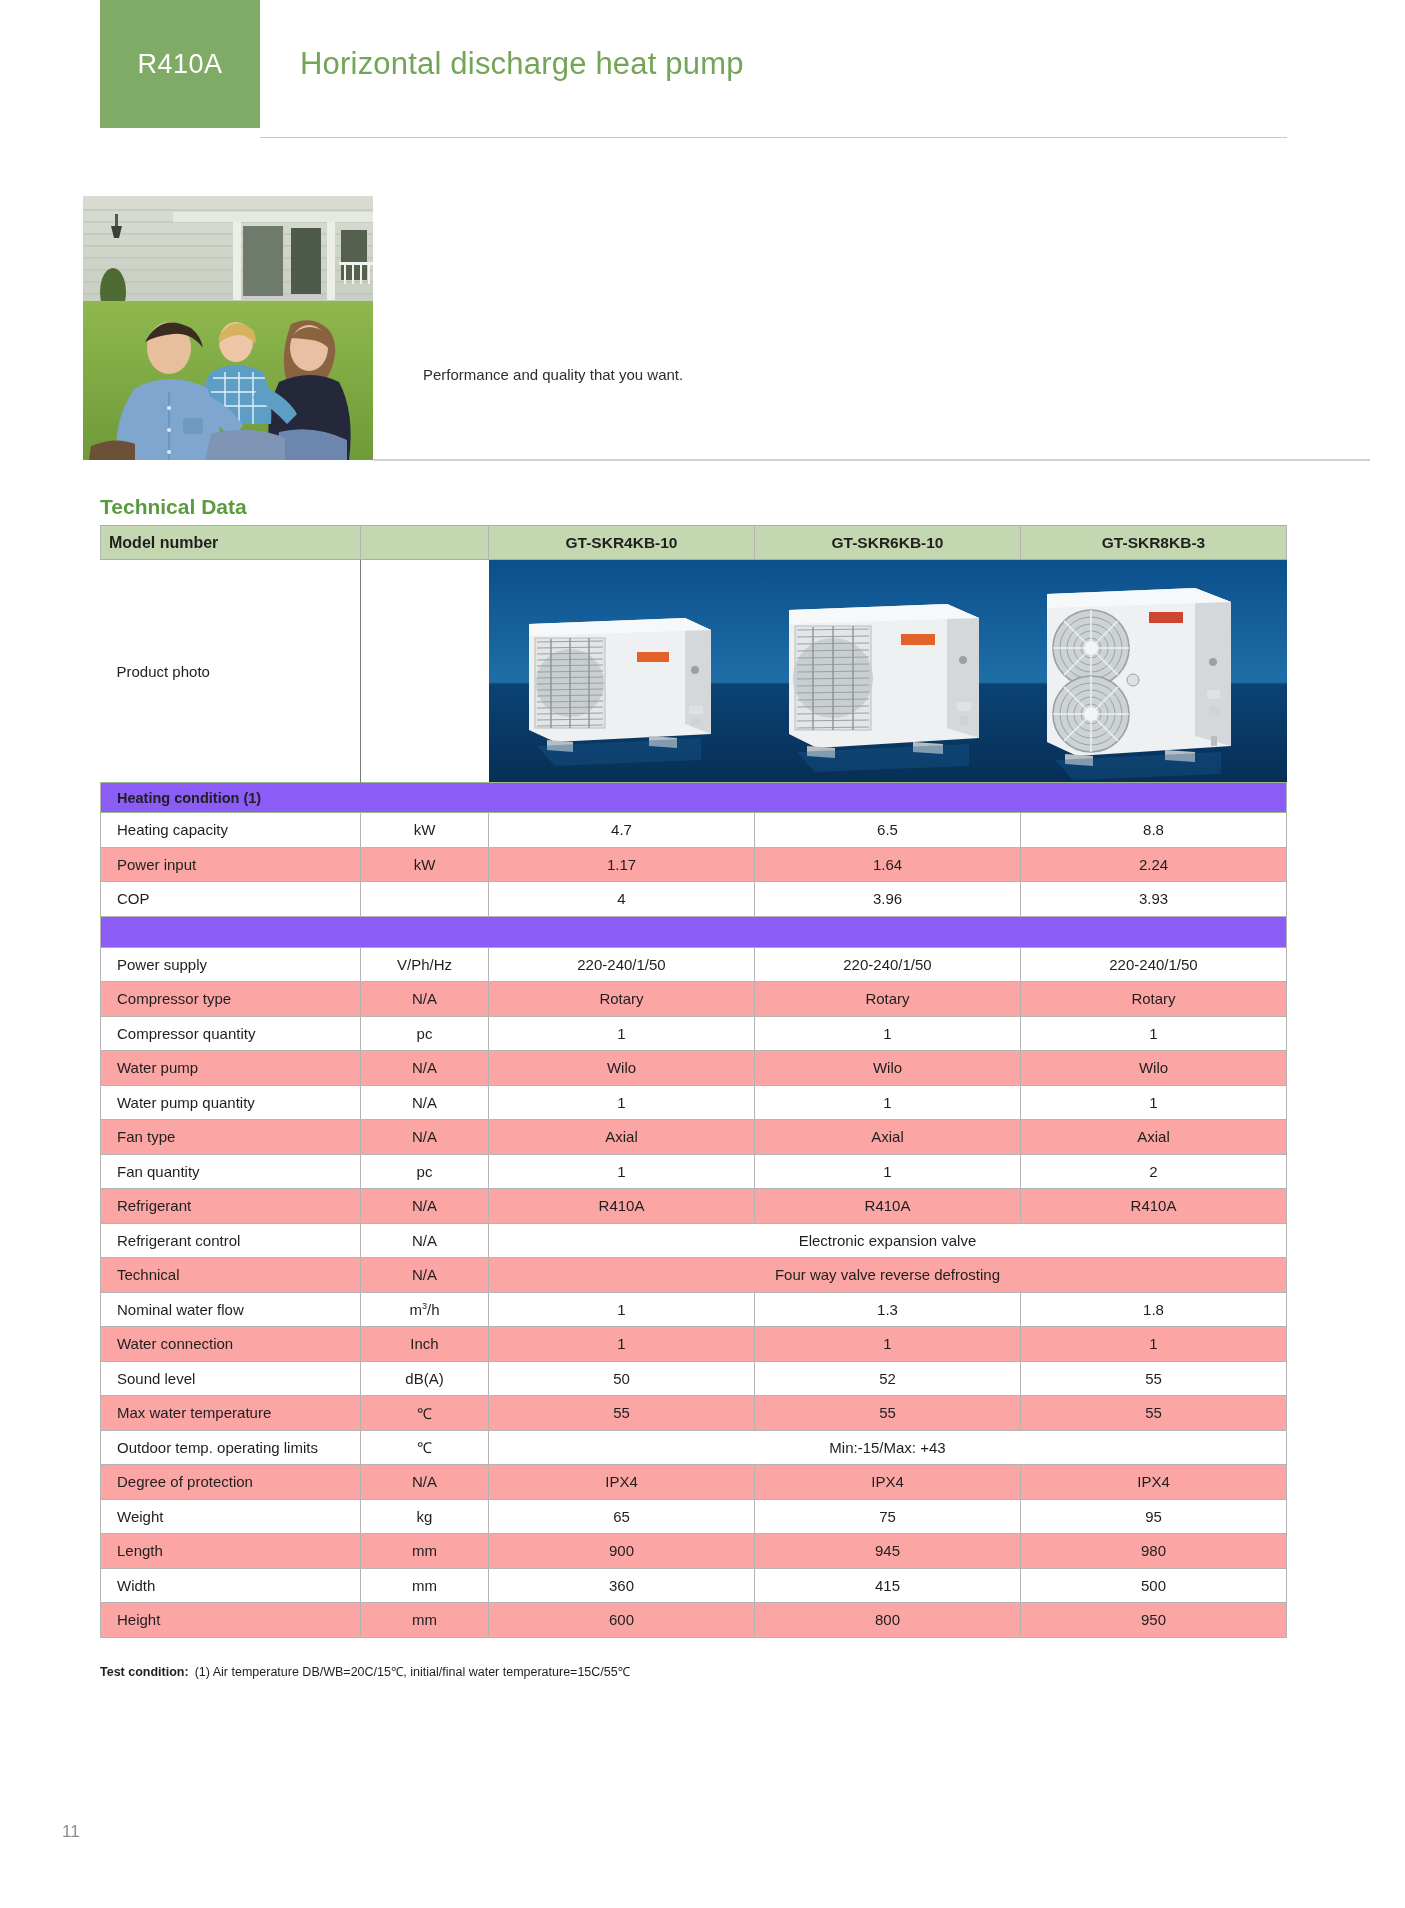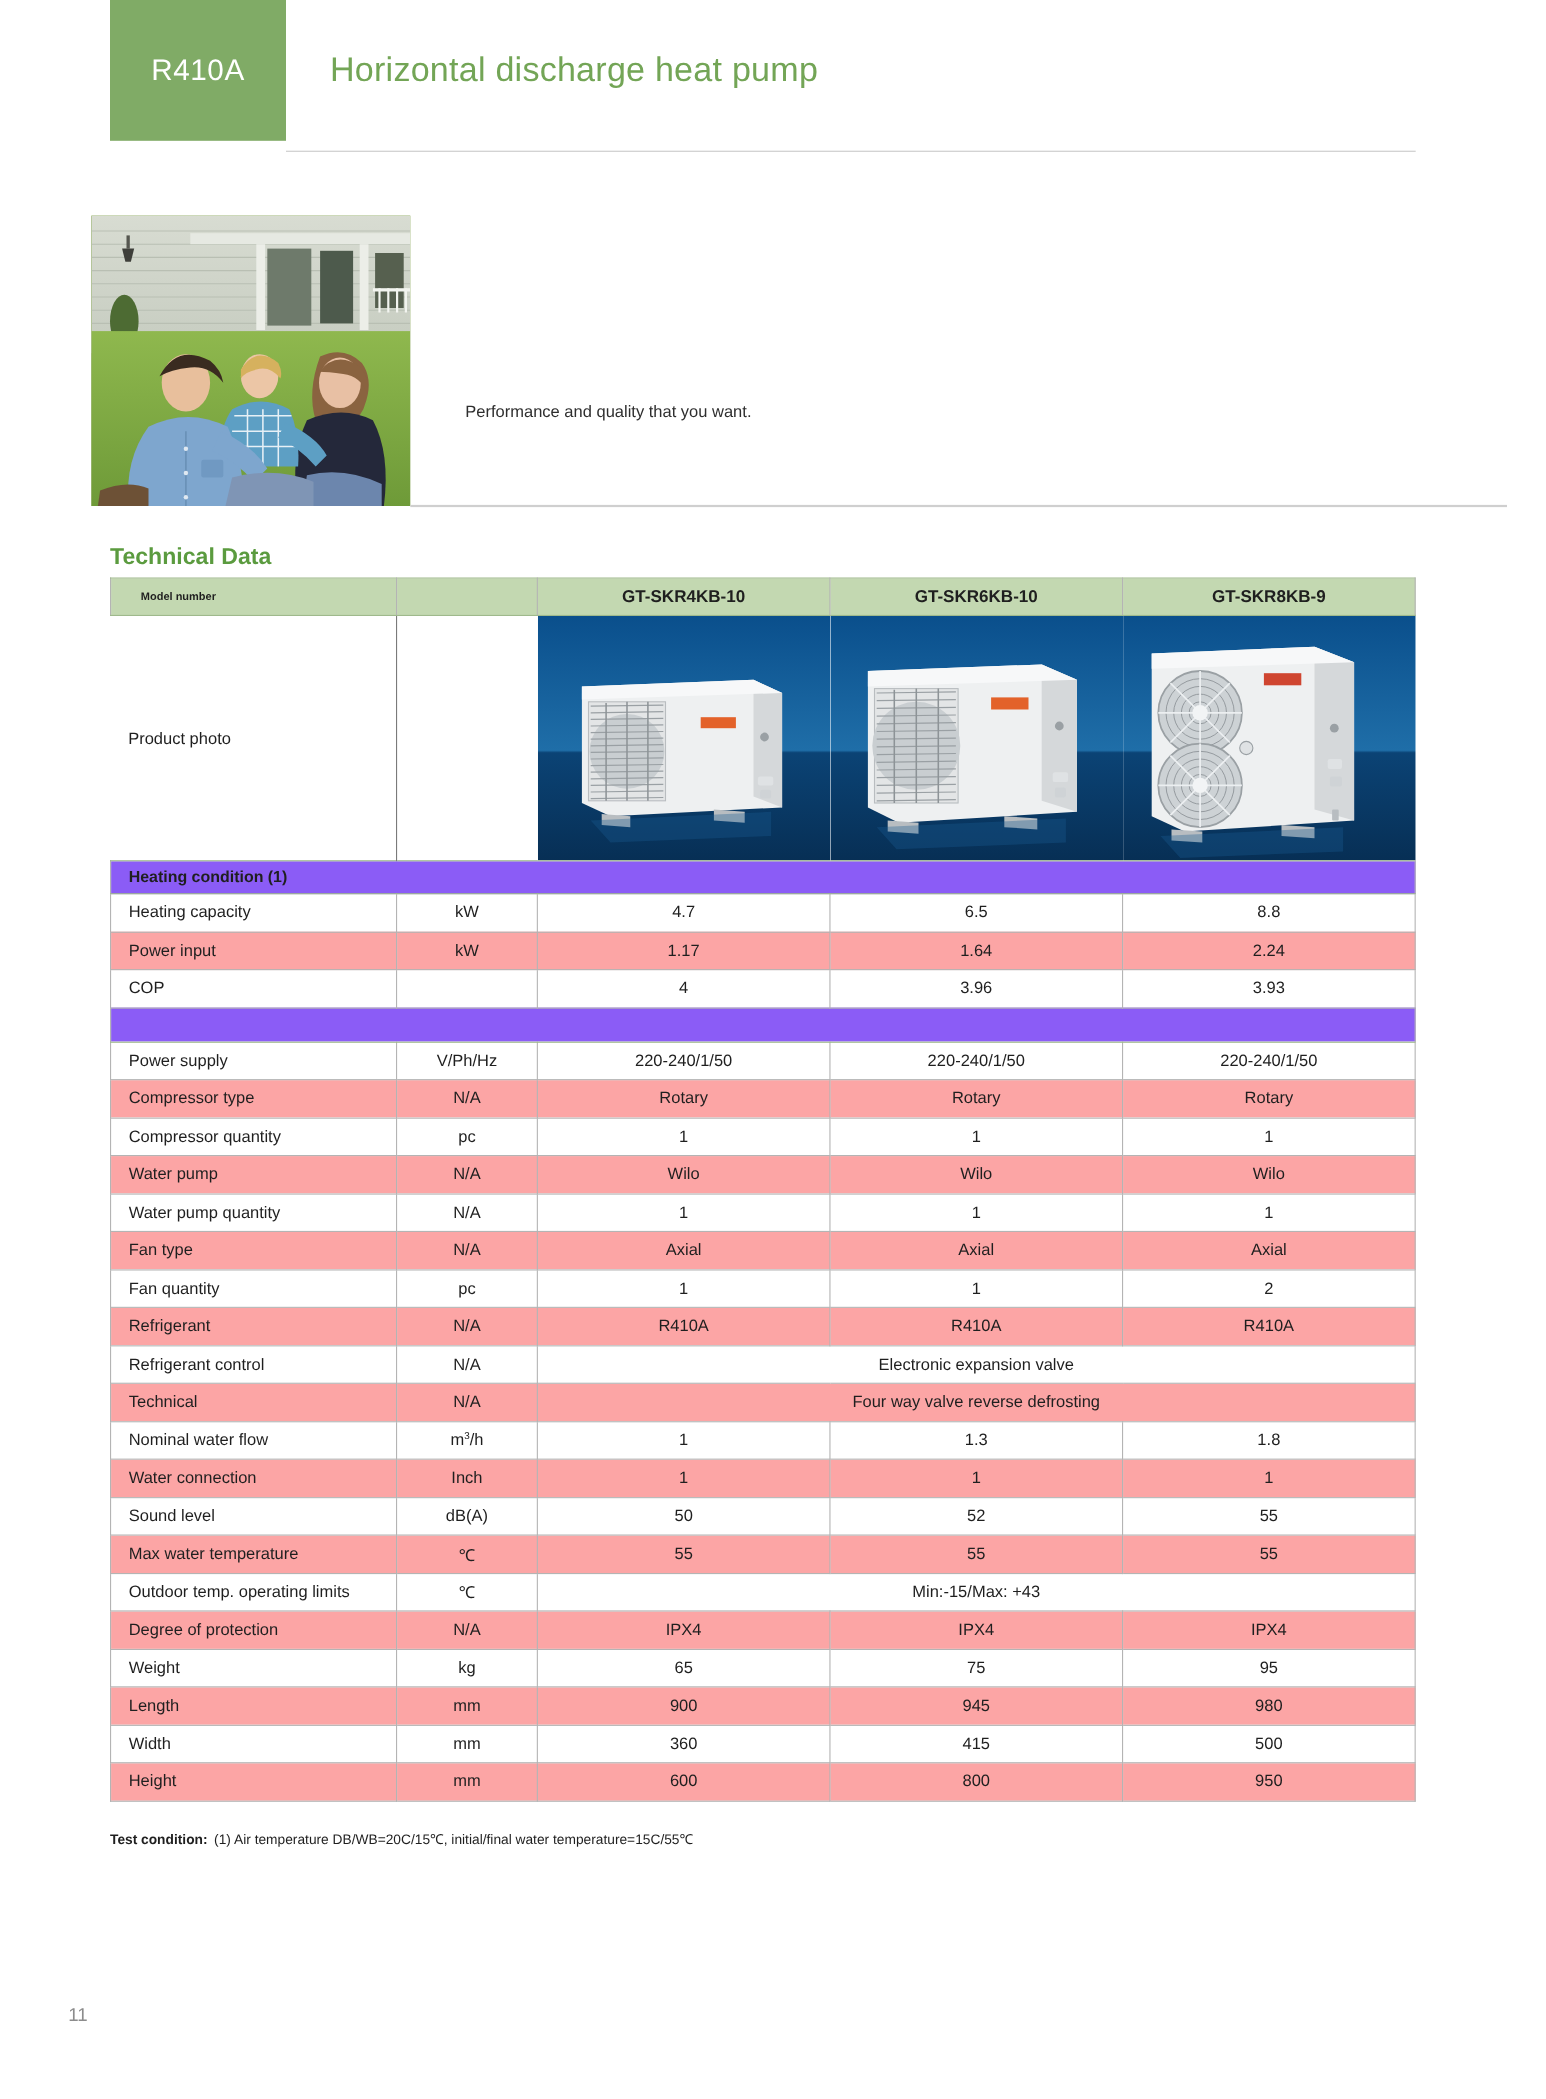--- a/index.html
+++ b/index.html
@@ -114,21 +114,21 @@
 
   
   .row-head td {
     background: #c3d8b1;
     height: 34px;
     font-weight: bold;
     font-size: 15.5px;
     border-top: 1px solid #9fb98c;
     border-bottom: 1px solid #9fb98c;
   }
-  .row-head td.lbl { text-align: left; padding-left: 27px; font-size: 10px; }
+  .row-head td.lbl { text-align: left; padding-left: 8px; font-size: 16px; }
 
   
   .row-band td {
     background: #8b5cf6;
     height: 30px;
     font-weight: bold;
     text-align: left;
     padding-left: 16px;
     font-size: 14.5px;
     border-top: 1px solid #9fb98c;
@@ -299,21 +299,21 @@
       <col class="c-val">
       <col class="c-val">
   </colgroup>
   <tbody>
 
     <tr class="row-head">
       <td class="lbl">Model number</td>
       <td></td>
       <td>GT-SKR4KB-10</td>
       <td>GT-SKR6KB-10</td>
-      <td>GT-SKR8KB-9</td>
+      <td>GT-SKR8KB-3</td>
     </tr>
 
     <tr class="row-photo">
       <td class="lbl">Product photo</td>
       <td class="spacer"></td>
 
       <td class="pic">
         <svg class="unit-cell-img" viewBox="0 0 266 222" preserveAspectRatio="none">
           <defs>
             <linearGradient id="bg1" x1="0" y1="0" x2="0" y2="1">

